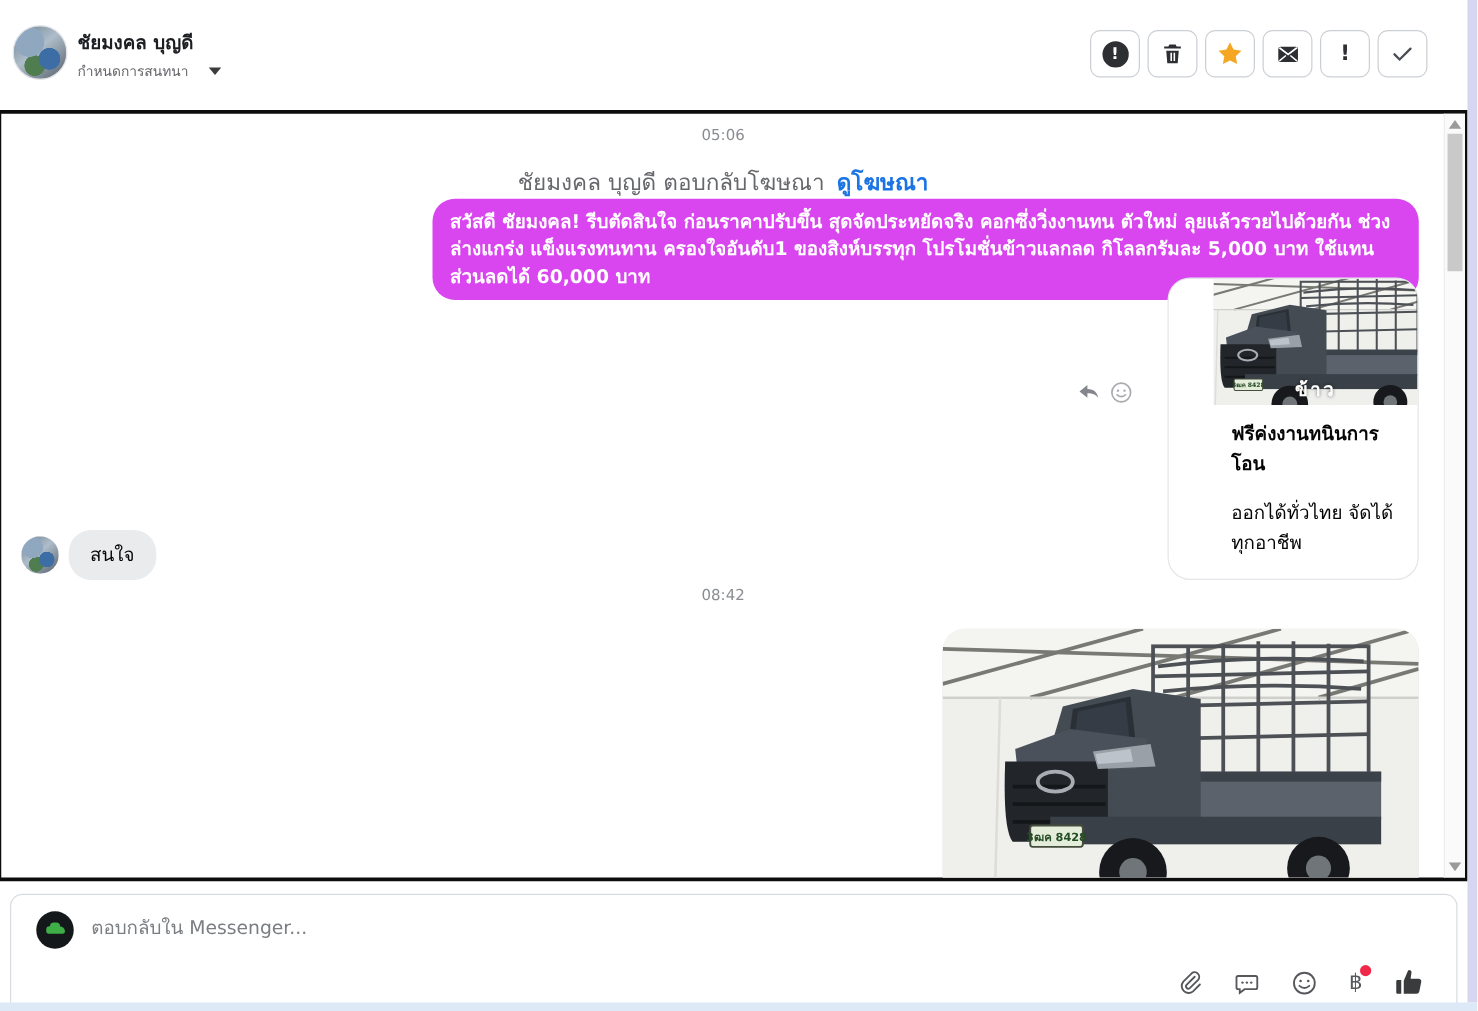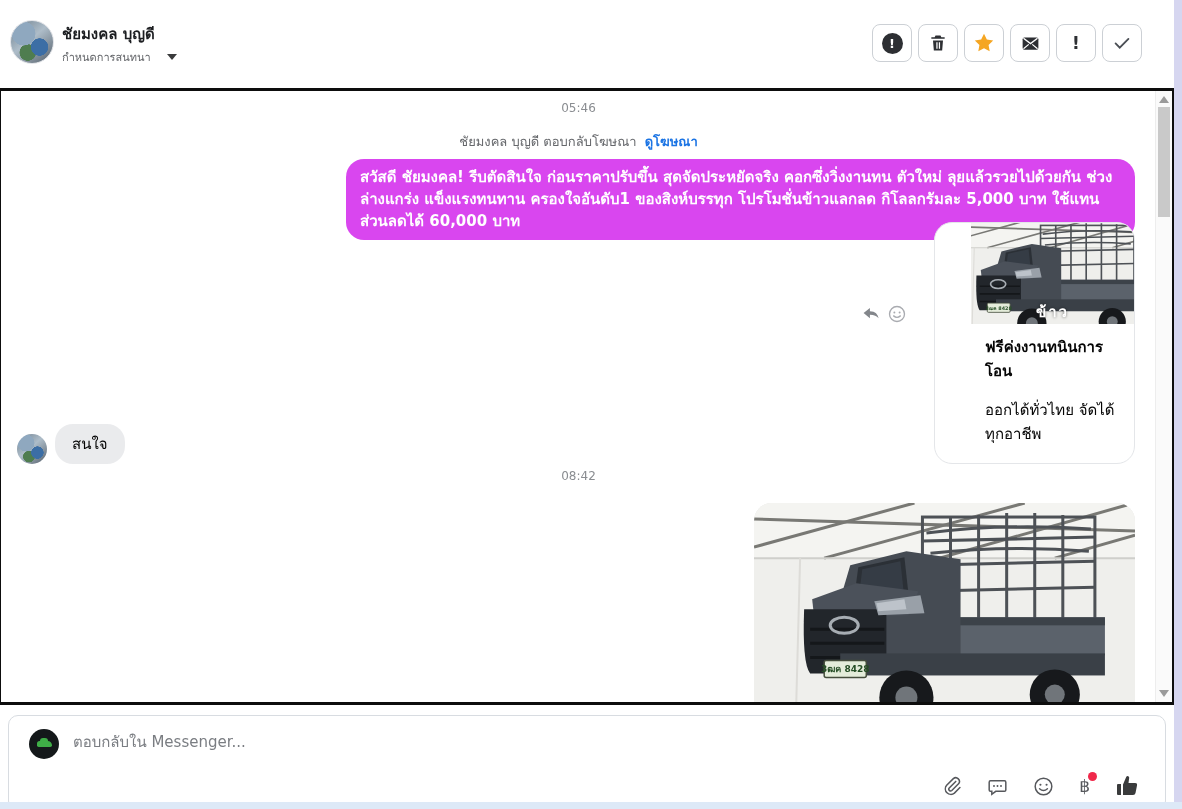--- a/index.html
+++ b/index.html
@@ -35,21 +35,21 @@
   .icon-alert-circle { width:21px; height:21px; border-radius:50%; background:#2d2f33; color:#fff; font-size:13px; font-weight:bold; display:flex; align-items:center; justify-content:center; }
   .icon-exclaim-plain { font-size:17px; font-weight:600; color:#2d2f33; }
 
   
   .chat {
     position:absolute; left:0; top:88px; width:1174px; height:617px; background:#fff;
     border-top:3px solid #0d0d0d; border-bottom:3px solid #0d0d0d; border-right:2px solid #0d0d0d; border-left:1px solid #0d0d0d;
   }
   .chat-content { position:absolute; left:0; top:0; width:1155px; height:611px; overflow:hidden; }
   .timestamp { position:absolute; width:100%; text-align:center; font-size:12px; color:#8a8d91; }
-  .system-line { position:absolute; top:40px; width:100%; text-align:center; font-size:13px; color:#65676b; }
+  .system-line { position:absolute; top:40px; width:100%; text-align:center; font-size:18px; color:#65676b; }
   .system-link { color:#1b74e4; font-weight:600; text-decoration:none; cursor:pointer; margin-left:4px; }
 
   .bubble-out {
     position:absolute; top:68px; right:21px; width:789px;
     background:#d946ef; color:#fff; font-size:15px; font-weight:bold; line-height:1.45;
     border-radius:18px; padding:8px 14px;
   }
   .card {
     position:absolute; top:131px; right:21px; width:201px; background:#fff;
     border:1px solid #e4e6e9; border-radius:18px; overflow:hidden;padding-left:36px;
@@ -59,21 +59,21 @@
   .card-watermark {
     position:absolute; bottom:0px; left:50%; transform:translateX(-50%);
     color:#fff; font-weight:bold; font-size:15px; text-shadow:0 0 3px rgba(0,0,0,.6); letter-spacing:2px;
   }
   .card-body { padding:11px 14px 17px; }
   .card-title { font-size:15px; font-weight:bold; color:#050505; }
   .card-sub { font-size:15px; color:#050505; margin-top:15px; }
 
   .msg-actions { position:absolute; top:213px; right:250px; display:flex; align-items:center; gap:7px; }
 
-  .incoming-row { position:absolute; top:333px; left:16px; display:flex; align-items:flex-end; }
+  .incoming-row { position:absolute; top:333px; left:16px; display:flex; align-items:center; }
   .avatar-sm {
     width:30px; height:30px; border-radius:50%;
     background:
       radial-gradient(circle at 30% 30%, #8fa8bf 0 28%, transparent 29%),
       radial-gradient(circle at 68% 62%, #3c6ea5 0 22%, transparent 23%),
       radial-gradient(circle at 40% 75%, #4f7d4f 0 20%, transparent 21%),
       linear-gradient(140deg,#6b7d8c 0%, #aebdc9 45%, #55606b 100%);
     flex:0 0 auto;
   }
   .bubble-in { margin-left:8px; background:#eaebed; border-radius:18px; padding:8px 17px; font-size:15px; color:#050505; }
@@ -217,21 +217,21 @@
       <svg width="22" height="22" viewBox="0 0 24 24">
         <path d="M5 12.5l4.5 4.5L19 7.5" fill="none" stroke="#4a4e54" stroke-width="2" stroke-linecap="round"></path>
       </svg>
     </div>
   </div>
 </div>
 
 <div class="chat">
   <div class="chat-content">
 
-    <div class="timestamp" style="top:10px">05:46</div>
+    <div class="timestamp" style="top:10px">05:06</div>
 
     <div class="system-line">
       <span>ชัยมงคล บุญดี ตอบกลับโฆษณา</span>
       <a class="system-link">ดูโฆษณา</a>
     </div>
 
     <div class="bubble-out">สวัสดี ชัยมงคล! รีบตัดสินใจ ก่อนราคาปรับขึ้น สุดจัดประหยัดจริง คอกซึ่งวิ่งงานทน ตัวใหม่ ลุยแล้วรวยไปด้วยกัน ช่วงล่างแกร่ง แข็งแรงทนทาน ครองใจอันดับ1 ของสิงห์บรรทุก โปรโมชั่นข้าวแลกลด กิโลลกรัมละ 5,000 บาท ใช้แทนส่วนลดได้ 60,000 บาท</div>
 
     <div class="msg-actions">
       <svg width="19" height="19" viewBox="0 0 24 24">

